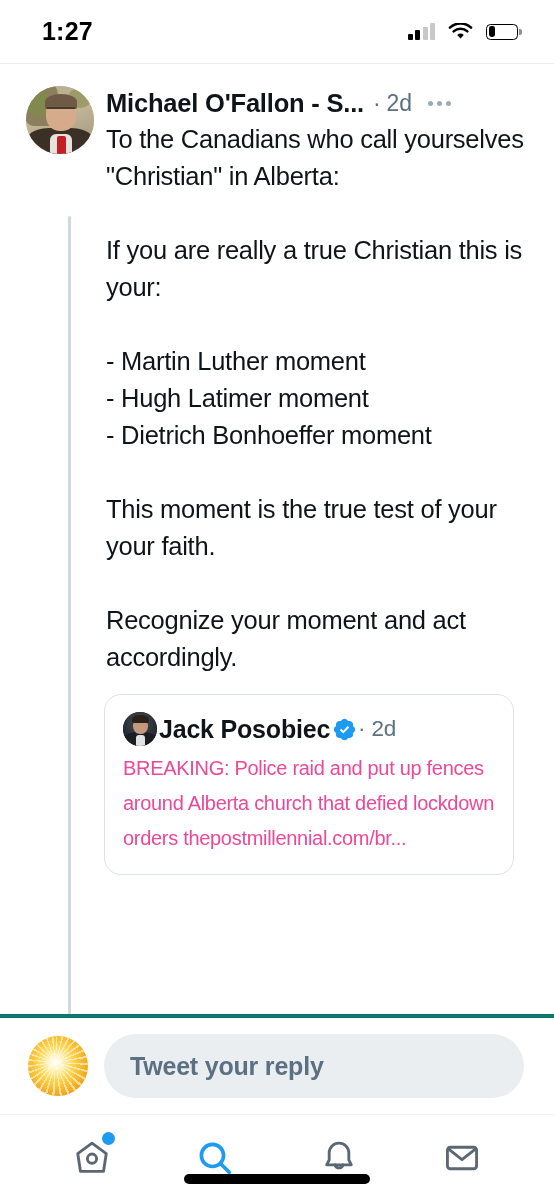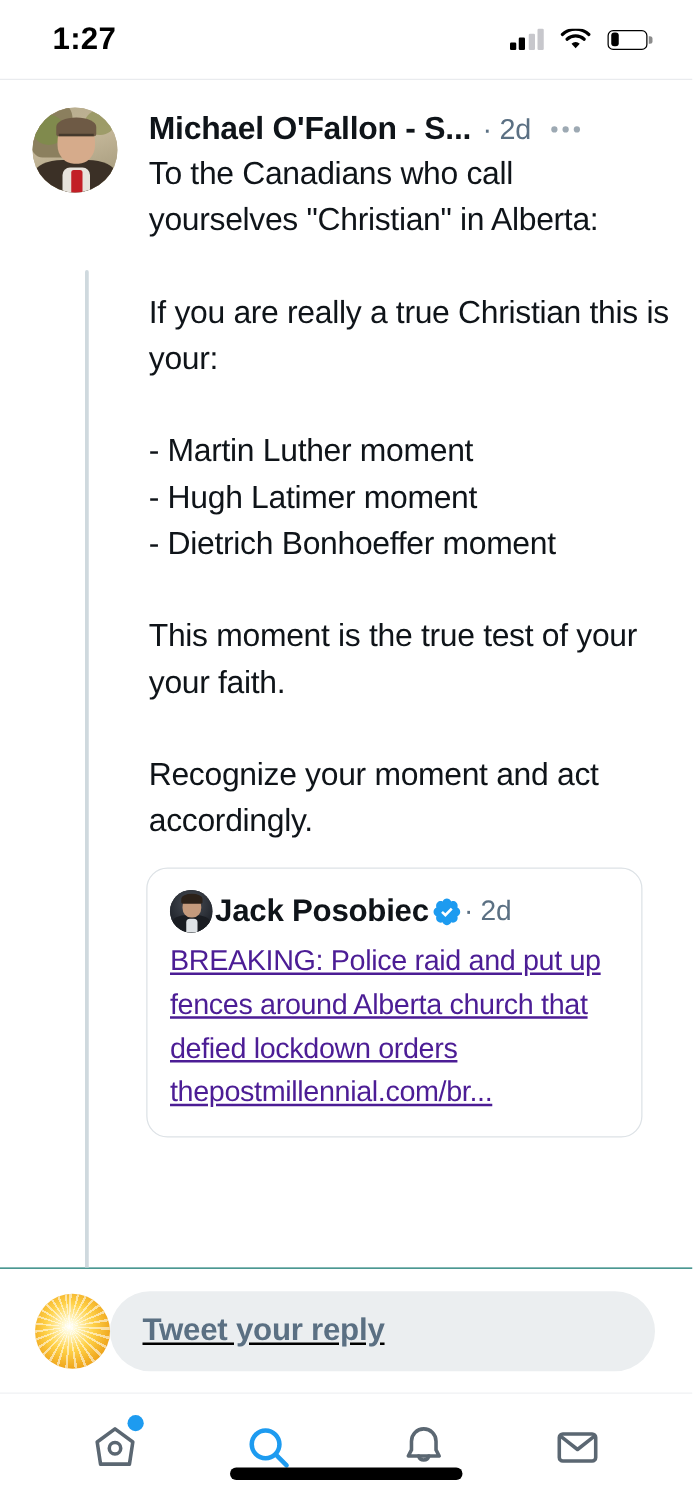--- a/index.html
+++ b/index.html
@@ -50,21 +50,21 @@
   .avatar .tree { position:absolute; left:-2px; top:-4px; width:34px; height:44px; background:#8b7f5e; border-radius:40% 30% 20% 30%; }
   .avatar .leaf { position:absolute; left:0px; top:6px; width:26px; height:24px; background:#7f8b4c; border-radius:50%; opacity:.95; }
   .avatar .leaf2 { position:absolute; right:2px; top:2px; width:24px; height:20px; background:#8e9256; border-radius:50%; opacity:.7; }
   .avatar .jacket { position:absolute; left:2px; bottom:-4px; width:64px; height:30px; background:#3b3026; border-radius:34% 34% 0 0; }
   .avatar .shirt { position:absolute; left:24px; bottom:-4px; width:22px; height:24px; background:#e7e3dc; border-radius:6px 6px 0 0; }
   .avatar .tie { position:absolute; left:31px; bottom:-4px; width:9px; height:22px; background:#c21f26; border-radius:2px 2px 0 0; }
   .avatar .head { position:absolute; left:20px; top:11px; width:30px; height:34px; background:#d6ab8b; border-radius:48% 48% 44% 44%; }
   .avatar .hair { position:absolute; left:19px; top:8px; width:32px; height:15px; background:#6e5a45; border-radius:50% 50% 10% 10%; }
   .avatar .glass { position:absolute; left:21px; top:21px; width:28px; height:7px; border-top:2px solid #3c3227; opacity:.8; }
 
-  .tweet-main { flex:1 1 auto; min-width:0; padding-left:8px;margin-left:13px; }
+  .tweet-main { flex:1 1 auto; min-width:0; padding-left:8px; }
   .tweet-head { display:flex; align-items:center; height:34px; }
   .author-name {
     font-size:25.5px; font-weight:bold; color:#0F1419; letter-spacing:-0.2px; white-space:nowrap;
   }
   .dot-time { font-size:23px; color:#5B7083; margin-left:9px; white-space:nowrap; letter-spacing:-0.2px; }
   .more-btn { margin-left:14px; display:flex; align-items:center; gap:4px; padding:4px 2px; }
   .more-btn span { width:5px; height:5px; border-radius:50%; background:#9DA9B3; display:block; }
 
   .tweet-text {
     font-size:25.5px; line-height:37px; color:#0F1419; letter-spacing:-0.25px;
@@ -84,31 +84,30 @@
   }
   .q-avatar .qbg { position:absolute; inset:0; background:radial-gradient(circle at 50% 32%, #4a4f57 0%, #20242b 72%); }
   .q-avatar .qhead { position:absolute; left:10px; top:5px; width:15px; height:17px; background:#c49a7c; border-radius:50% 50% 45% 45%; }
   .q-avatar .qhair { position:absolute; left:9px; top:3px; width:17px; height:8px; background:#2b2119; border-radius:50% 50% 15% 15%; }
   .q-avatar .qsuit { position:absolute; left:2px; bottom:0; width:30px; height:14px; background:#1a1d22; border-radius:40% 40% 0 0; }
   .q-avatar .qshirt { position:absolute; left:13px; bottom:0; width:9px; height:11px; background:#dfe3e6; border-radius:3px 3px 0 0; }
   .q-name { font-size:25px; font-weight:bold; color:#0F1419; letter-spacing:-0.2px; white-space:nowrap; }
   .verified { width:25px; height:25px; flex:0 0 25px; display:block; }
   .q-time { font-size:22.5px; color:#5B7083; letter-spacing:-0.2px; white-space:nowrap; margin-left:-1px; }
   .quote-text {
-    font-size:23px; line-height:35px; color:#4c1d95; letter-spacing:-0.3px;
-    margin-top:4px; word-wrap:break-word;text-decoration:underline;
+    font-size:20px; line-height:35px; color:#ec4899; letter-spacing:-0.3px;
+    margin-top:4px; word-wrap:break-word;
   }
 
   
   .reply-bar {
     flex:0 0 auto; height:100px;
-    display:flex; align-items:center; 
+    display:flex; align-items:center; gap:16px;
     padding:0 30px 0 28px;
-    border-top:1px solid #0f766e;
-    text-decoration:underline;
+    border-top:4px solid #0f766e;
   }
   .sun-avatar {
     width:60px; height:60px; flex:0 0 60px; border-radius:50%; position:relative; overflow:hidden;
     background:
       radial-gradient(circle at 46% 44%, #ffffff 0%, #fff6c9 14%, #ffd24a 40%, #f0a81e 70%, #e39a17 100%);
   }
   .sun-avatar .rays {
     position:absolute; inset:0; border-radius:50%;
     background:
       repeating-conic-gradient(from 0deg at 46% 44%,

